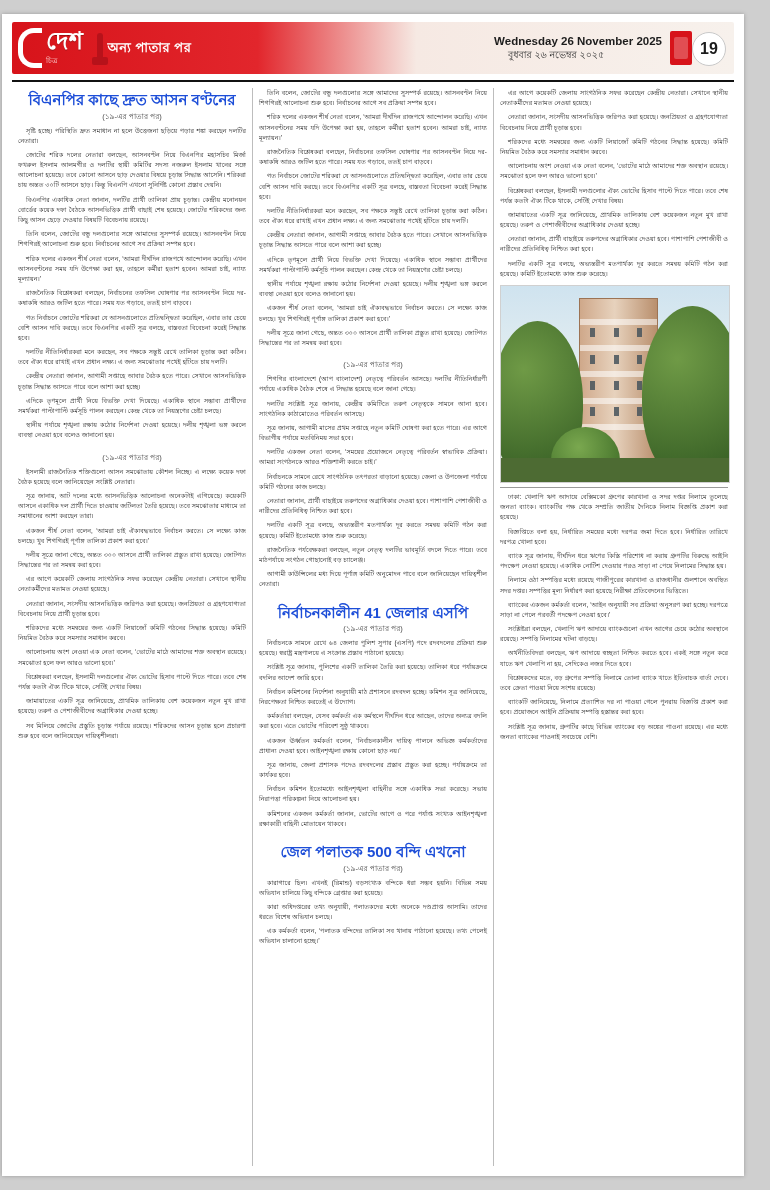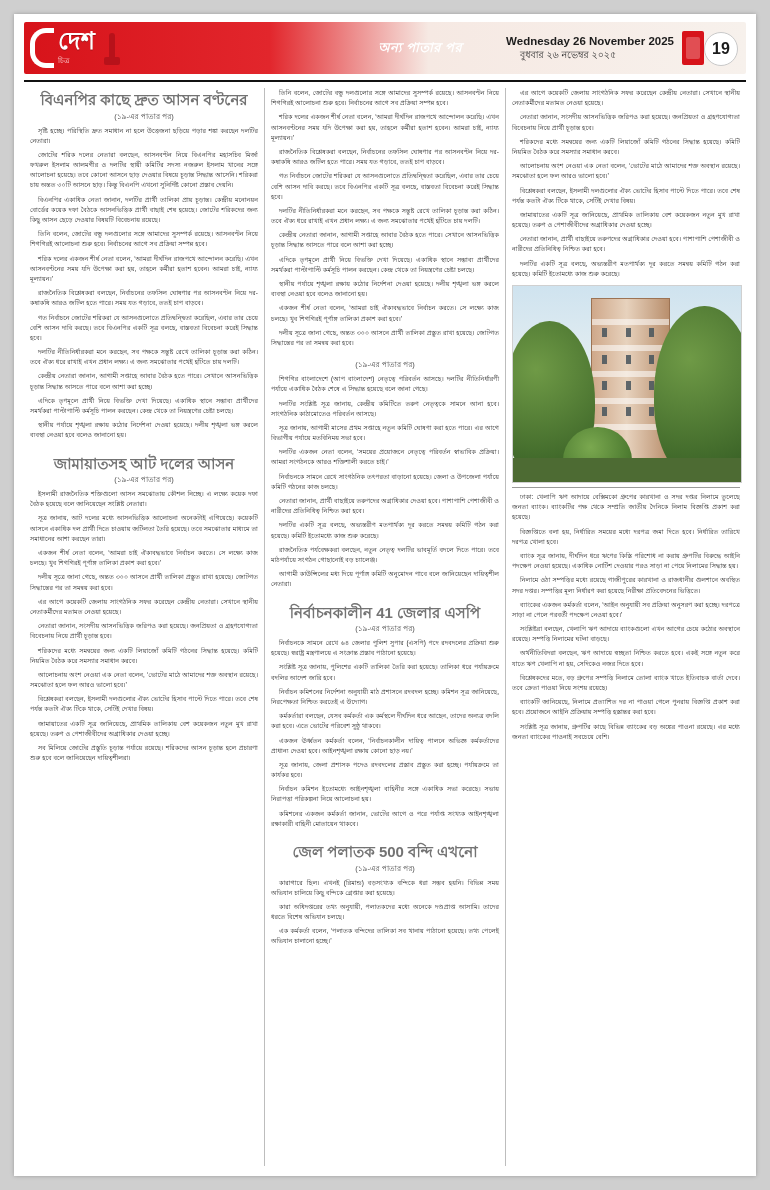--- a/index.html
+++ b/index.html
@@ -1,21 +1,21 @@
 <!DOCTYPE html>
 <html><head>
 <meta charset="utf-8">
 <style>
   html,body{margin:0;padding:0;}
   body{
     width:770px;height:1190px;background:#cfcfcf;
     font-family:"Liberation Sans",sans-serif;
   }
   .page{
-    position:absolute;left:14px;top:14px;width:742px;height:1162px;
+    position:absolute;left:2px;top:14px;width:742px;height:1162px;
     background:#ffffff;box-shadow:0 0 4px rgba(0,0,0,.25);
     overflow:hidden;
   }
   
   .masthead{
     position:relative;height:52px;margin:8px 10px 0 10px;
     background:linear-gradient(90deg,#d7131a 0%,#e2262c 34%,#f6e9e3 56%,#f7f1ec 100%);
     border-radius:2px;
     display:flex;align-items:center;
   }
@@ -36,21 +36,21 @@
   }
   .monument:before{
     content:"";position:absolute;left:5px;top:2px;width:6px;height:24px;
     background:#b7121a;border-radius:3px 3px 0 0;
   }
   .monument:after{
     content:"";position:absolute;left:0;bottom:0;width:16px;height:8px;
     background:#b7121a;border-radius:2px;
   }
   .center-strip{
-    flex:1;display:flex;align-items:center;justify-content:flex-end;font-style:italic;
+    flex:1;display:flex;align-items:center;justify-content:flex-start;
   }
   .center-strip span{
     color:#ffffff;font-size:13px;font-weight:bold;letter-spacing:.5px;
   }
   .date-block{
     text-align:center;padding-right:8px;color:#2a2a2a;line-height:1.35;
   }
   .date-en{font-size:11.5px;font-weight:bold;color:#1c1c1c;margin-left:44px;}
   .date-bn{font-size:9.5px;color:#333;}
   .pagebox{
@@ -75,21 +75,21 @@
   }
   
   .cols{
     display:flex;margin:6px 10px 0 10px;height:1078px;
   }
   .col{
     width:232px;padding:0 6px;position:relative;
   }
   .col + .col{border-left:1px solid #bdbdbd;}
   .headline{
-    font-size:15px;font-weight:bold;color:#737373;text-align:center;
+    font-size:15px;font-weight:bold;color:#1d4ed8;text-align:center;
     line-height:1.3;margin:2px 0 1px 0;
   }
   .headline.big{font-size:17px;}
   .contfrom{
     font-size:7.5px;color:#444;text-align:center;margin-bottom:3px;
   }
   .hr-thin{border-top:1px solid #9a9a9a;margin:3px 0 4px 0;}
   .body{
     font-size:6.3px;line-height:1.62;color:#1a1a1a;text-align:justify;
     letter-spacing:.05px;
@@ -164,21 +164,20 @@
         <p>শরিক দলের একজন শীর্ষ নেতা বলেন, ‘আমরা দীর্ঘদিন রাজপথে আন্দোলন করেছি। এখন আসনবণ্টনের সময় যদি উপেক্ষা করা হয়, তাহলে কর্মীরা হতাশ হবেন। আমরা চাই, ন্যায্য মূল্যায়ন।’</p>
         <p>রাজনৈতিক বিশ্লেষকরা বলছেন, নির্বাচনের তফসিল ঘোষণার পর আসনবণ্টন নিয়ে দর-কষাকষি আরও জটিল হতে পারে। সময় যত গড়াবে, ততই চাপ বাড়বে।</p>
         <p>গত নির্বাচনে জোটের শরিকরা যে আসনগুলোতে প্রতিদ্বন্দ্বিতা করেছিল, এবার তার চেয়ে বেশি আসন দাবি করছে। তবে বিএনপির একটি সূত্র বলছে, বাস্তবতা বিবেচনা করেই সিদ্ধান্ত হবে।</p>
         <p>দলটির নীতিনির্ধারকরা মনে করছেন, সব পক্ষকে সন্তুষ্ট রেখে তালিকা চূড়ান্ত করা কঠিন। তবে ঐক্য ধরে রাখাই এখন প্রধান লক্ষ্য। এ জন্য সমঝোতার পথেই হাঁটতে চায় দলটি।</p>
         <p>কেন্দ্রীয় নেতারা জানান, আগামী সপ্তাহে আবার বৈঠক হতে পারে। সেখানে আসনভিত্তিক চূড়ান্ত সিদ্ধান্ত আসতে পারে বলে আশা করা হচ্ছে।</p>
         <p>এদিকে তৃণমূলে প্রার্থী নিয়ে বিভক্তি দেখা দিয়েছে। একাধিক স্থানে সম্ভাব্য প্রার্থীদের সমর্থকরা পাল্টাপাল্টি কর্মসূচি পালন করছেন। কেন্দ্র থেকে তা নিয়ন্ত্রণের চেষ্টা চলছে।</p>
         <p>স্থানীয় পর্যায়ে শৃঙ্খলা রক্ষায় কঠোর নির্দেশনা দেওয়া হয়েছে। দলীয় শৃঙ্খলা ভঙ্গ করলে ব্যবস্থা নেওয়া হবে বলেও জানানো হয়।</p>
       </div>
 
       <div class="gap"></div>
-      <div class="headline">জামায়াতসহ আট দলের আসন</div>
       <div class="contfrom">(১৯-এর পাতার পর)</div>
       <div class="body">
         <p>ইসলামী রাজনৈতিক শক্তিগুলো আসন সমঝোতায় কৌশল নিচ্ছে। এ লক্ষ্যে কয়েক দফা বৈঠক হয়েছে বলে জানিয়েছেন সংশ্লিষ্ট নেতারা।</p>
         <p>সূত্র জানায়, আট দলের মধ্যে আসনভিত্তিক আলোচনা অনেকটাই এগিয়েছে। কয়েকটি আসনে একাধিক দল প্রার্থী দিতে চাওয়ায় জটিলতা তৈরি হয়েছে। তবে সমঝোতার মাধ্যমে তা সমাধানের আশা করছেন তারা।</p>
         <p>একজন শীর্ষ নেতা বলেন, ‘আমরা চাই ঐক্যবদ্ধভাবে নির্বাচন করতে। সে লক্ষ্যে কাজ চলছে। খুব শিগগিরই পূর্ণাঙ্গ তালিকা প্রকাশ করা হবে।’</p>
         <p>দলীয় সূত্রে জানা গেছে, অন্তত ৩০০ আসনে প্রার্থী তালিকা প্রস্তুত রাখা হয়েছে। জোটগত সিদ্ধান্তের পর তা সমন্বয় করা হবে।</p>
         <p>এর আগে কয়েকটি জেলায় সাংগঠনিক সফর করেছেন কেন্দ্রীয় নেতারা। সেখানে স্থানীয় নেতাকর্মীদের মতামত নেওয়া হয়েছে।</p>
         <p>নেতারা জানান, সংসদীয় আসনভিত্তিক জরিপও করা হয়েছে। জনপ্রিয়তা ও গ্রহণযোগ্যতা বিবেচনায় নিয়ে প্রার্থী চূড়ান্ত হবে।</p>
         <p>শরিকদের মধ্যে সমন্বয়ের জন্য একটি লিয়াজোঁ কমিটি গঠনের সিদ্ধান্ত হয়েছে। কমিটি নিয়মিত বৈঠক করে সমস্যার সমাধান করবে।</p>
         <p>আলোচনায় অংশ নেওয়া এক নেতা বলেন, ‘ভোটের মাঠে আমাদের শক্ত অবস্থান রয়েছে। সমঝোতা হলে ফল আরও ভালো হবে।’</p>

